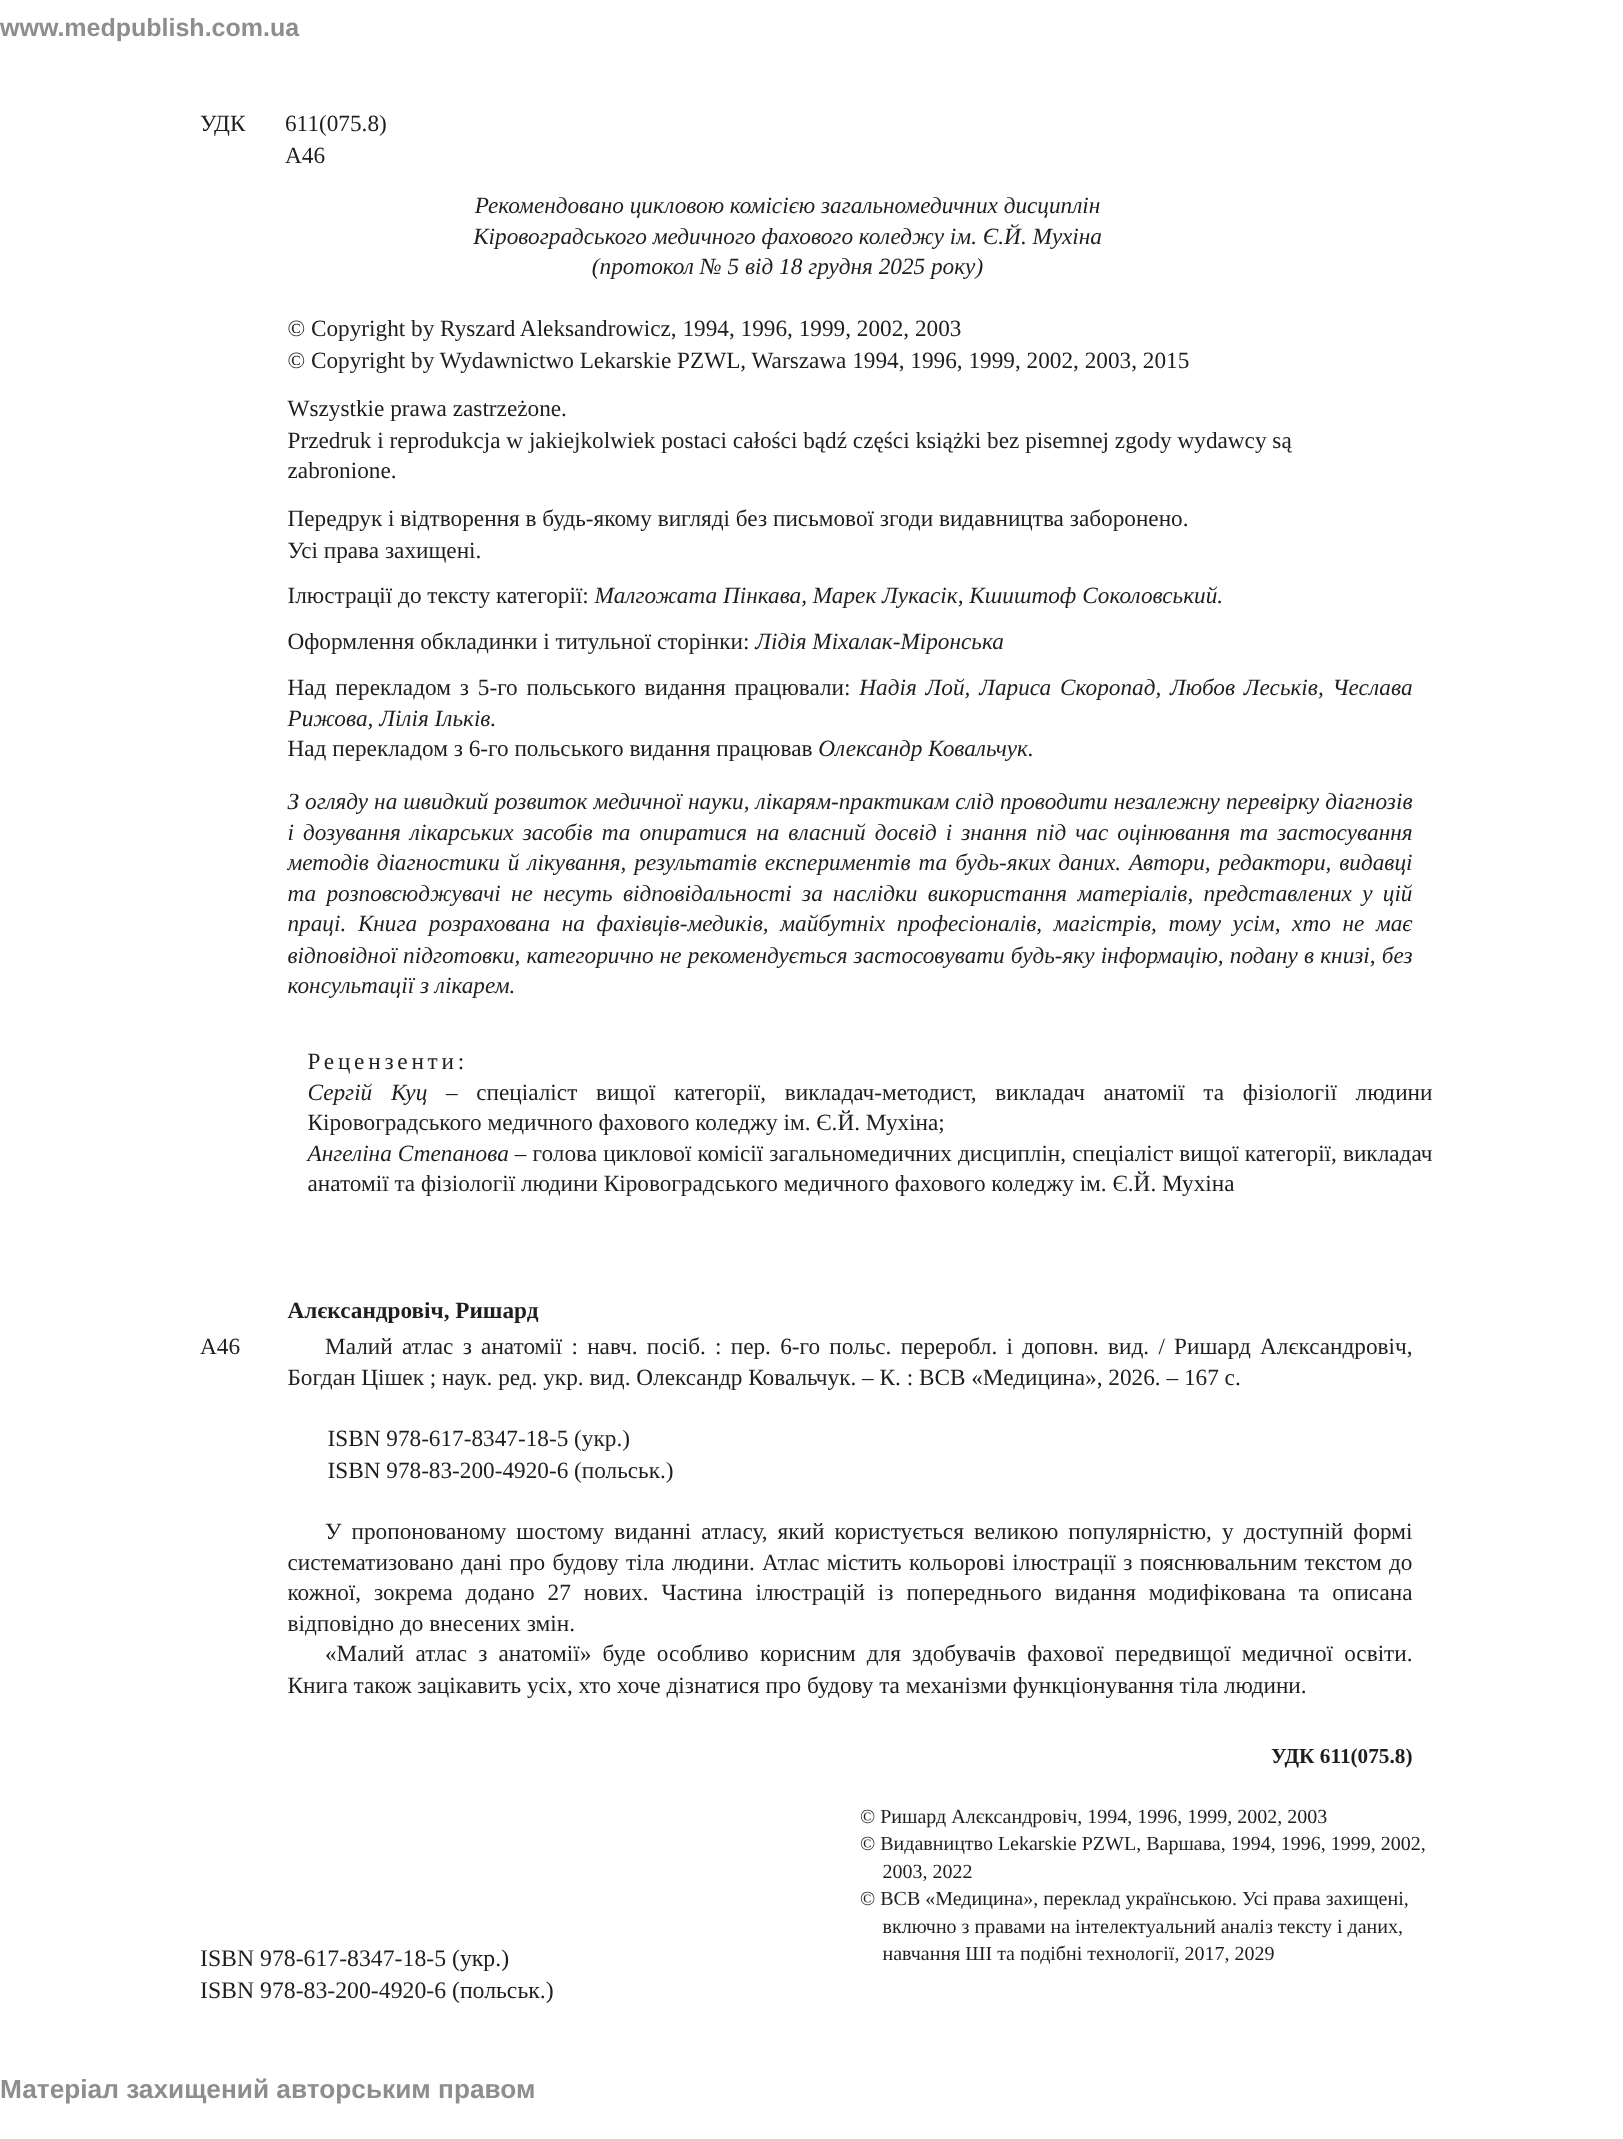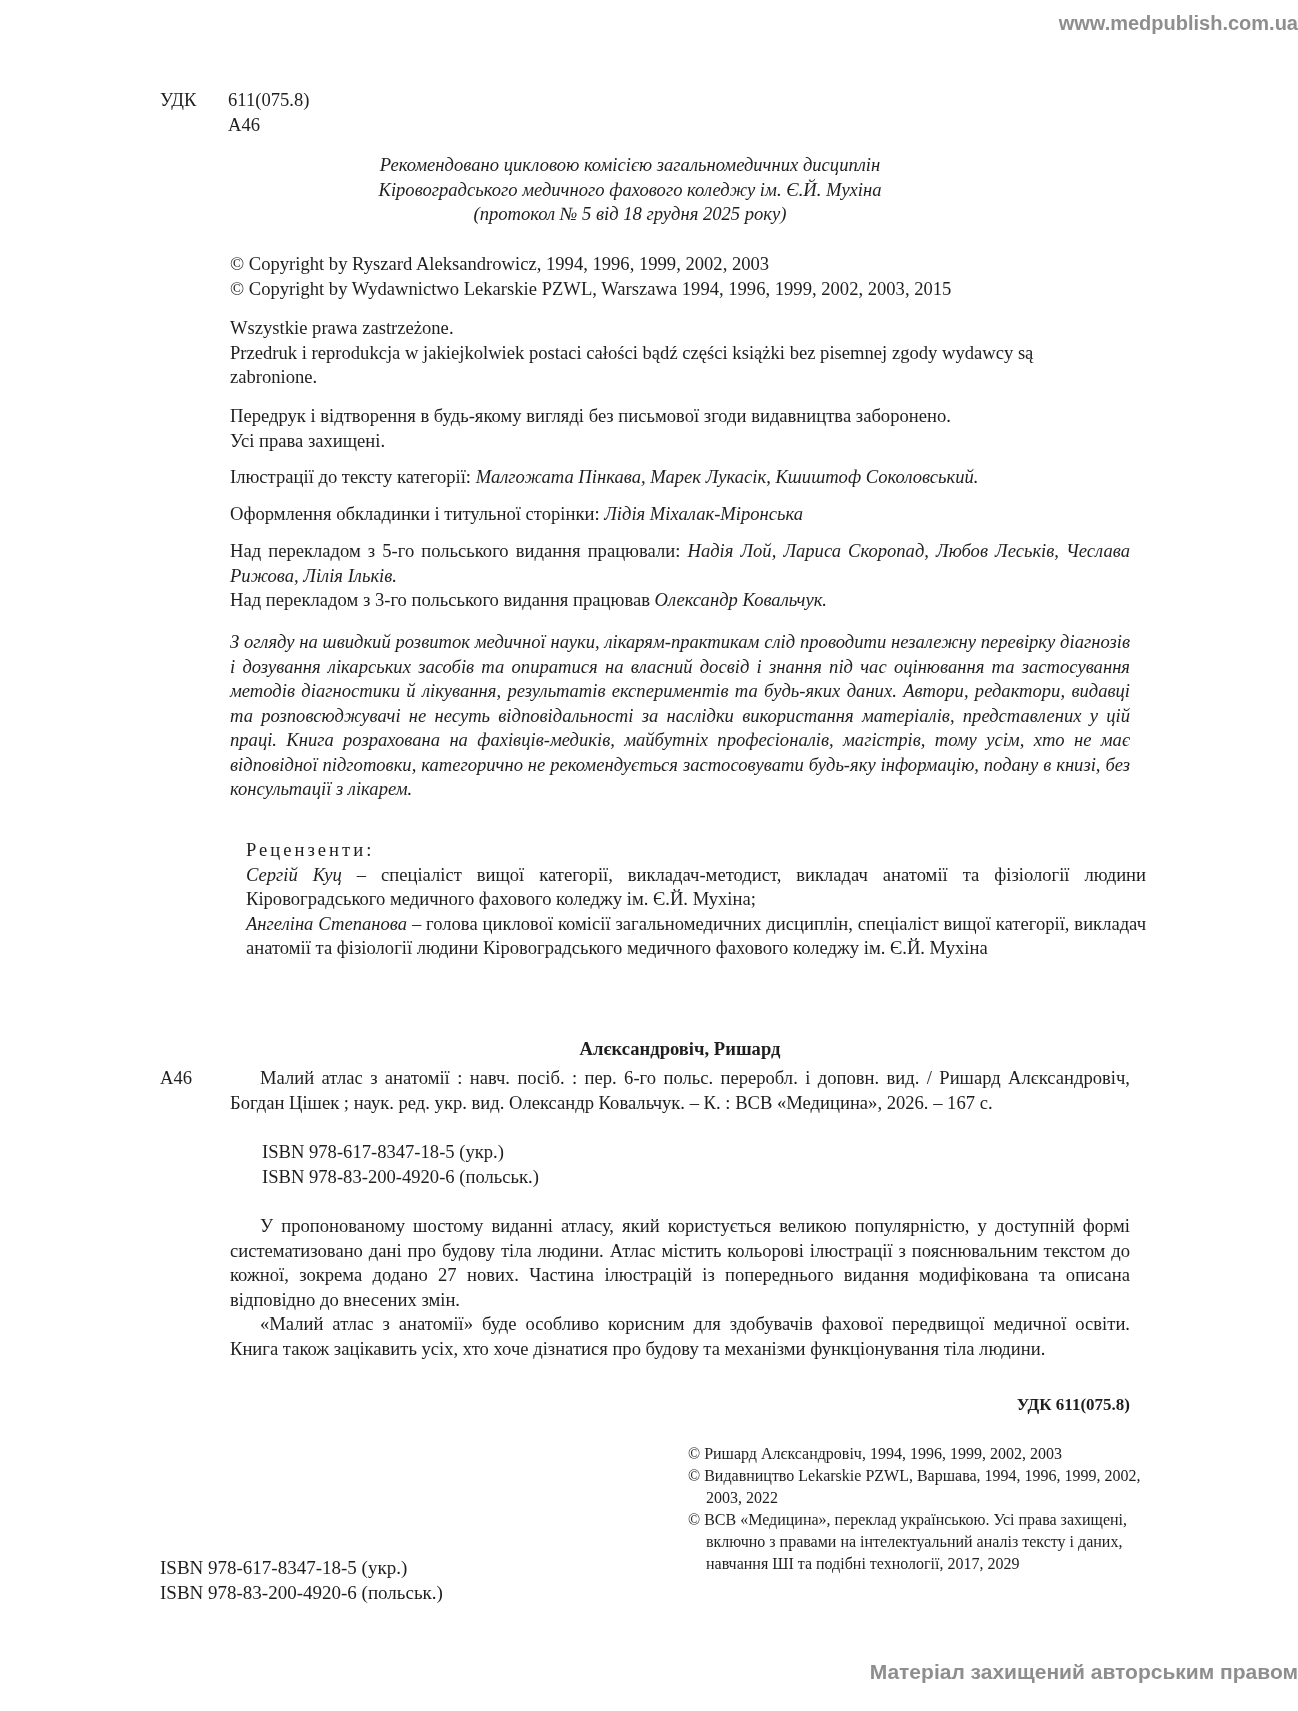--- a/index.html
+++ b/index.html
@@ -1,25 +1,25 @@
 <!DOCTYPE html>
 <html><head>
 <meta charset="utf-8">
 <style>
   html, body { margin: 0; padding: 0; background: #ffffff; }
   body { width: 1298px; height: 1711px; position: relative; overflow: hidden;
          font-family: "Liberation Serif", "DejaVu Serif", serif; color: #1e1e1e; }
   .abs { position: absolute; }
   .wm { font-family: "Liberation Sans", "DejaVu Sans", sans-serif; font-weight: bold;
-        color: #8e8e8e; text-align: right; width: 1298px; left: 0; }
+        color: #8e8e8e; text-align: left; width: 1298px; left: 0; }
   .wm-top { top: 12px; font-size: 20px; }
   .wm-bot { top: 1660px; font-size: 21px; }
   .txt { font-size: 18.6px; line-height: 24.5px; }
   .it { font-style: italic; }
-  .b { font-weight: bold; text-align: center; }
+  .b { font-weight: bold; }
   .just { text-align: justify; }
   .rec { left: 200px; width: 860px; top: 153px; text-align: center; font-style: italic; }
   .block { left: 230px; width: 900px; }
   .spaced { letter-spacing: 3px; }
   .indent { text-indent: 30px; }
   p { margin: 0; }
 </style>
 </head>
 <body>
 
@@ -58,21 +58,21 @@
 
 <div class="abs txt block" style="top:502px;">
   <span>Оформлення обкладинки і титульної сторінки: </span><span class="it">Лідія Міхалак-Міронська</span>
 </div>
 
 <div class="abs txt block just" style="top:539px;">
   <span>Над перекладом з 5-го польського видання працювали: </span><span class="it">Надія Лой, Лариса Скоропад, Любов Леськів, Чеслава Рижова, Лілія Ільків.</span>
 </div>
 
 <div class="abs txt block" style="top:588px;">
-  <span>Над перекладом з 3-го польського видання працював </span><span class="it">Олександр Ковальчук.</span>
+  <span>Над перекладом з 6-го польського видання працював </span><span class="it">Олександр Ковальчук.</span>
 </div>
 
 <p class="abs txt block it just" style="top:630px;">З огляду на швидкий розвиток медичної науки, лікарям-практикам слід проводити незалежну перевірку діагнозів і дозування лікарських засобів та опиратися на власний досвід і знання під час оцінювання та застосування методів діагностики й лікування, результатів експериментів та будь-яких даних. Автори, редактори, видавці та розповсюджувачі не несуть відповідальності за наслідки використання матеріалів, представлених у цій праці. Книга розрахована на фахівців-медиків, майбутніх професіоналів, магістрів, тому усім, хто не має відповідної підготовки, категорично не рекомендується застосовувати будь-яку інформацію, подану в книзі, без консультації з лікарем.</p>
 
 <div class="abs txt block just" style="top:838px;margin-left:16px;">
   <p class="spaced">Рецензенти:</p>
   <p><span class="it">Сергій Куц</span><span> – спеціаліст вищої категорії, викладач-методист, викладач анатомії та фізіології людини Кіровоградського медичного фахового коледжу ім. Є.Й. Мухіна;</span></p>
   <p><span class="it">Ангеліна Степанова</span><span> – голова циклової комісії загальномедичних дисциплін, спеціаліст вищої категорії, викладач анатомії та фізіології людини Кіровоградського медичного фахового коледжу ім. Є.Й. Мухіна</span></p>
 </div>
 

